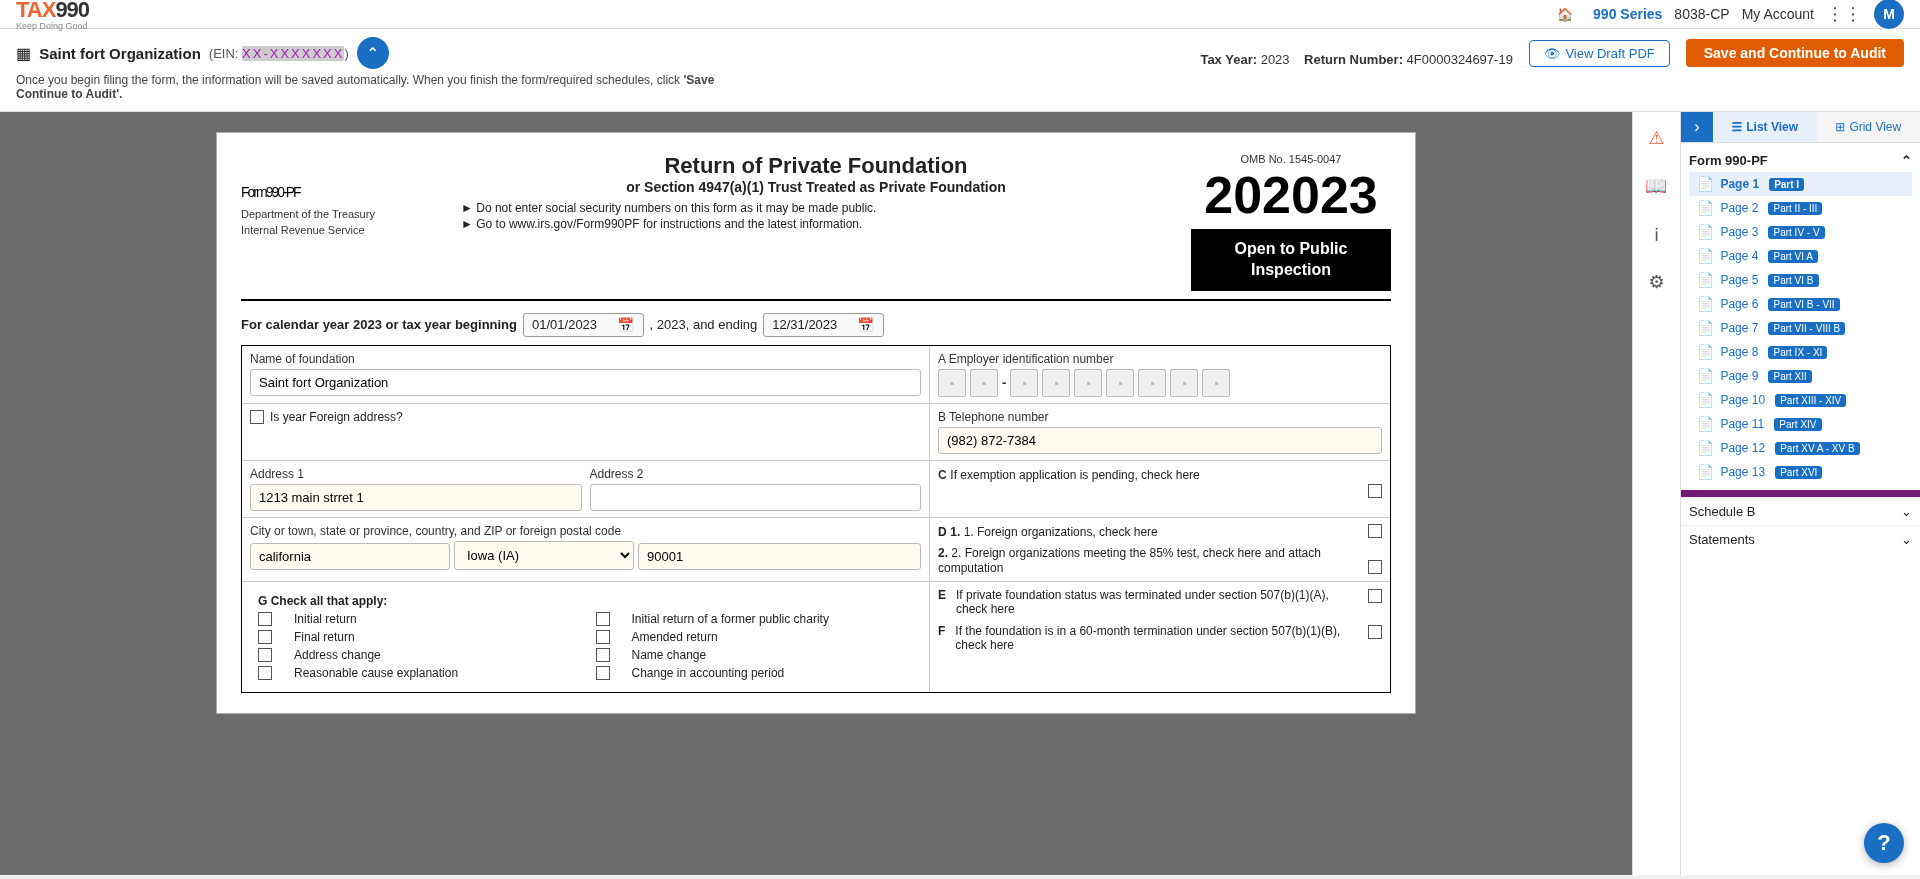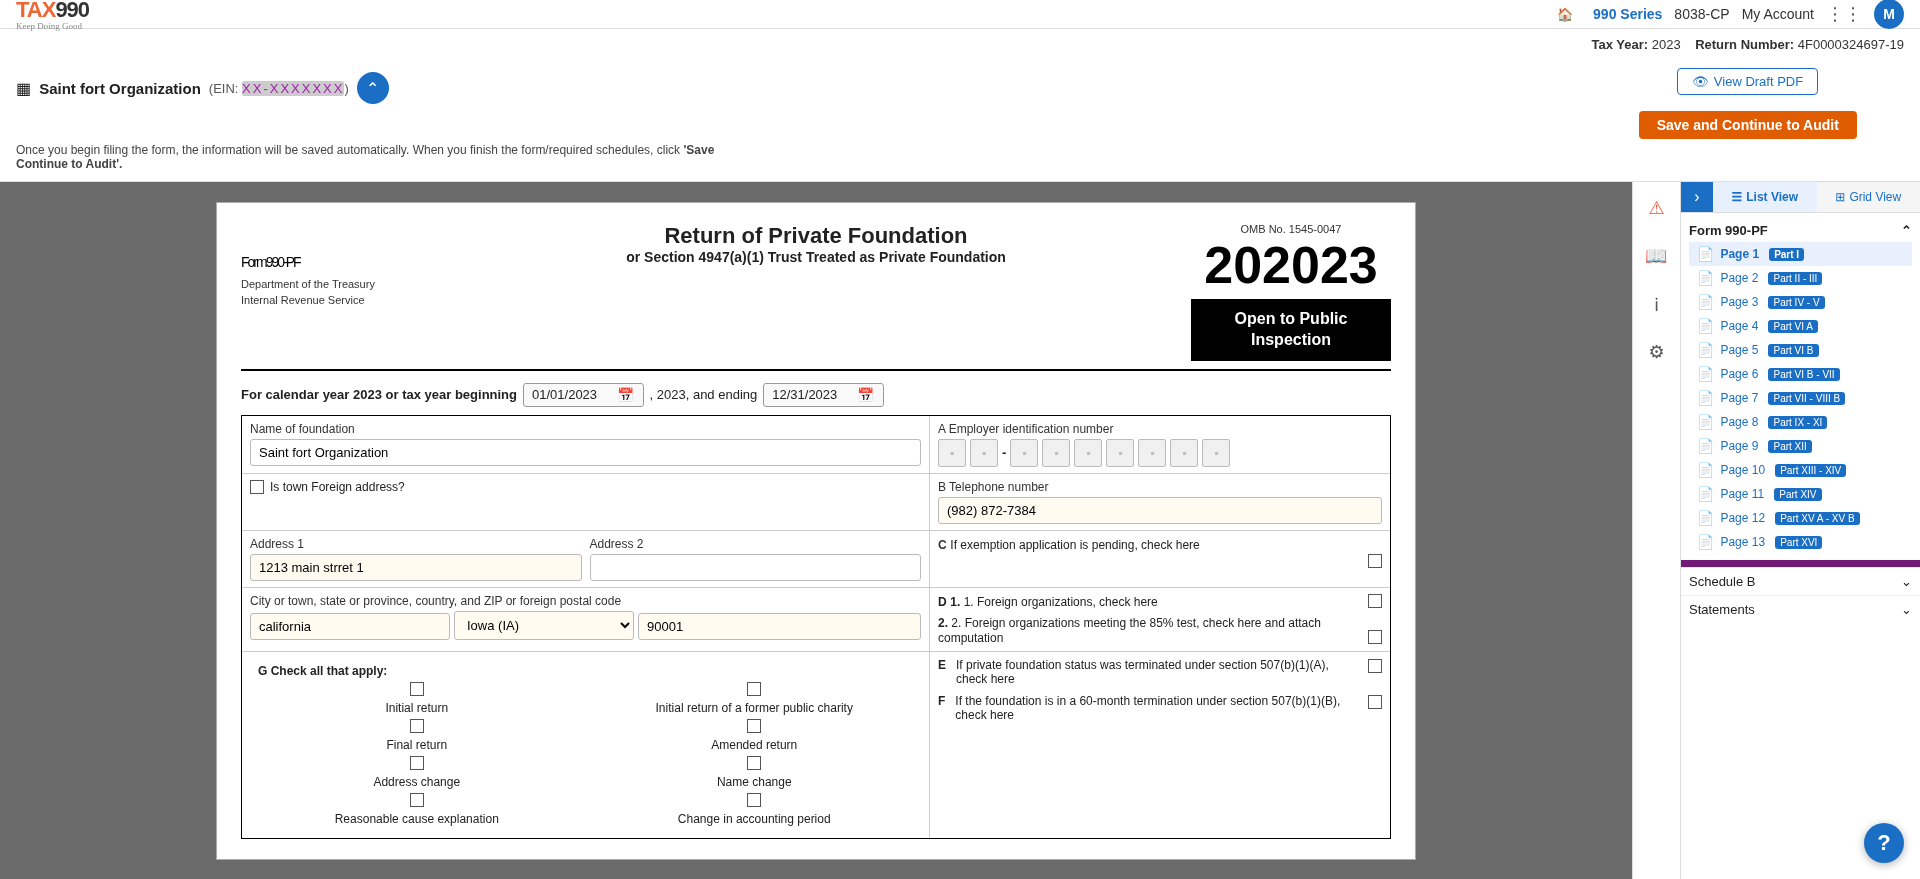--- a/index.html
+++ b/index.html
@@ -6,38 +6,38 @@
     body { font-family: Arial, sans-serif; font-size: 13px; background: #f0f0f0; color: #222; width: 1920px; min-height: 879px; overflow-x: hidden; }
 
     
     .top-nav {
       display: flex; align-items: center; background: #fff; border-bottom: 1px solid #ddd;
       height: 29px; padding: 0 16px; gap: 12px; position: relative;
     }
     .logo-area { display: flex; flex-direction: column; }
     .logo-tax { color: #e63; font-size: 22px; font-weight: 900; letter-spacing: -1px; }
     .logo-tax span { color: #333; }
-    .logo-sub { font-size: 9px; color: #888; margin-top: -2px; font-family: Liberation Serif, serif; }
+    .logo-sub { font-size: 9px; color: #888; margin-top: -2px; }
     .nav-spacer { flex: 1; }
     .nav-icon { width: 32px; height: 32px; display: flex; align-items: center; justify-content: center; cursor: pointer; }
     .nav-link { color: #1a6fc4; font-size: 14px; font-weight: 600; cursor: pointer; text-decoration: none; }
     .nav-text { font-size: 14px; color: #333; cursor: pointer; }
     .nav-apps { font-size: 18px; cursor: pointer; color: #555; }
     .nav-avatar { width: 30px; height: 30px; border-radius: 50%; background: #1a6fc4; color: #fff; display: flex; align-items: center; justify-content: center; font-weight: 700; font-size: 14px; }
 
     
     .header-section {
       background: #fff; padding: 8px 16px 10px; border-bottom: 1px solid #ddd;
       display: flex; flex-direction: column; gap: 4px;
     }
     .header-row1 { display: flex; align-items: center; gap: 8px; }
     .org-name { font-size: 15px; font-weight: 700; }
     .org-ein { font-size: 13px; font-weight: 400; color: #555; }
     .ein-blur { background: #ccc; color: #a21caf; border-radius: 2px; letter-spacing: 2px; text-align: center; }
-    .header-right { margin-left: auto; display: flex; align-items: center; gap: 16px; flex-direction: column; }
+    .header-right { margin-left: auto; display: flex; align-items: flex-end; gap: 16px; }
     .tax-year-info { font-size: 13px; color: #333; }
     .tax-year-info strong { font-weight: 700; }
     .chevron-up-btn {
       width: 32px; height: 32px; border-radius: 50%; background: #1a6fc4;
       display: flex; align-items: center; justify-content: center; cursor: pointer; border: none;
       color: #fff; font-size: 16px;
     }
     .view-draft-btn {
       border: 1.5px solid #1a6fc4; color: #1a6fc4; background: #fff;
       padding: 5px 14px; border-radius: 4px; cursor: pointer; font-size: 13px; display: flex; align-items: center; gap: 5px;
@@ -125,21 +125,21 @@
       background: #f0f0f0; display: flex; align-items: center; justify-content: center;
       font-size: 12px; color: #bbb;
     }
     .ein-dash { font-weight: 700; }
 
     .phone-input { width: 100%; border: 1px solid #bbb; border-radius: 3px; padding: 5px 8px; font-size: 13px; background: #fffbf0; }
 
     .check-section { padding: 6px 8px; }
     .check-section-title { font-size: 12px; font-weight: 700; margin-bottom: 4px; }
     .check-grid { display: grid; grid-template-columns: 1fr 1fr; gap: 4px 20px; }
-    .check-item { display: flex; align-items: center; gap: 5px; font-size: 12px; flex-direction: column; }
+    .check-item { display: flex; align-items: center; gap: 22px; font-size: 12px; }
 
     .right-checks { padding: 6px 8px; }
     .right-check-item { display: flex; align-items: flex-start; gap: 8px; margin-bottom: 8px; font-size: 12px; }
     .check-letter { font-weight: 700; margin-right: 2px; }
     .right-check-box { width: 14px; height: 14px; border: 1px solid #555; background: #fff; flex-shrink: 0; margin-top: 1px; }
 
     
     .right-sidebar {
       width: 240px; background: #fff; border-left: 1px solid #ddd;
       display: flex; flex-direction: column; overflow-y: auto;
@@ -254,20 +254,24 @@
         <div class="form-top-left">
           <div class="form-number">
             <span style="font-size:14px;font-weight:400;">Form</span><span>990-PF</span>
           </div>
           <div class="dept-line">Department of the Treasury</div>
           <div class="dept-line">Internal Revenue Service</div>
         </div>
         <div class="form-top-center">
           <div class="form-title">Return of Private Foundation</div>
           <div class="form-subtitle">or Section 4947(a)(1) Trust Treated as Private Foundation</div>
+          <div class="form-notes">
+            <p>► Do not enter social security numbers on this form as it may be made public.</p>
+            <p>► Go to www.irs.gov/Form990PF for instructions and the latest information.</p>
+          </div>
         </div>
         <div class="form-top-right">
           <div class="omb-text">OMB No. 1545-0047</div>
           <div class="year-display">20<strong style="display:inline;">2023</strong></div>
           <div class="open-public">Open to Public Inspection</div>
         </div>
       </div>
 
       <div class="tax-year-row">
         <strong>For calendar year 2023 or tax year beginning</strong>
@@ -303,21 +307,21 @@
               <div class="ein-box">▪</div>
               <div class="ein-box">▪</div>
             </div>
           </div>
         </div>
 
         <div class="form-row">
           <div class="form-col form-col-left">
             <div class="checkbox-row">
               <div class="check-box"></div>
-              <span>Is town Foreign address?</span>
+              <span>Is year Foreign address?</span>
             </div>
           </div>
           <div class="form-col form-col-right">
             <div class="field-label">B Telephone number</div>
             <input class="phone-input" type="text" value="(982) 872-7384" style="">
           </div>
         </div>
 
         <div class="form-row">
           <div class="form-col form-col-left">

